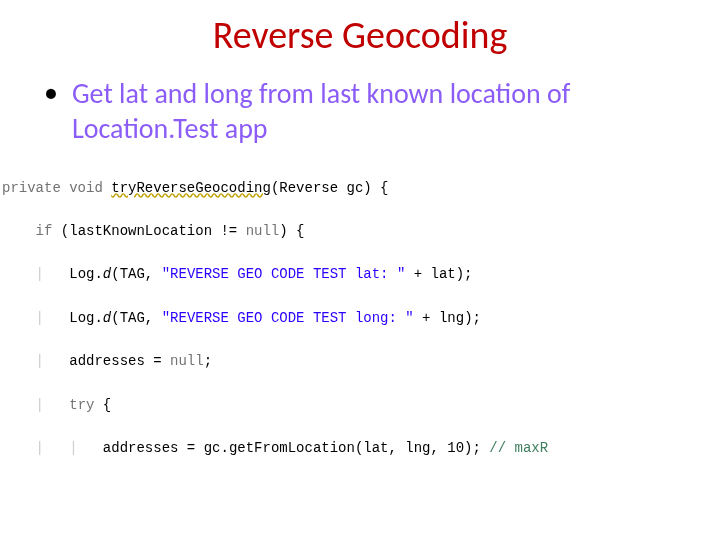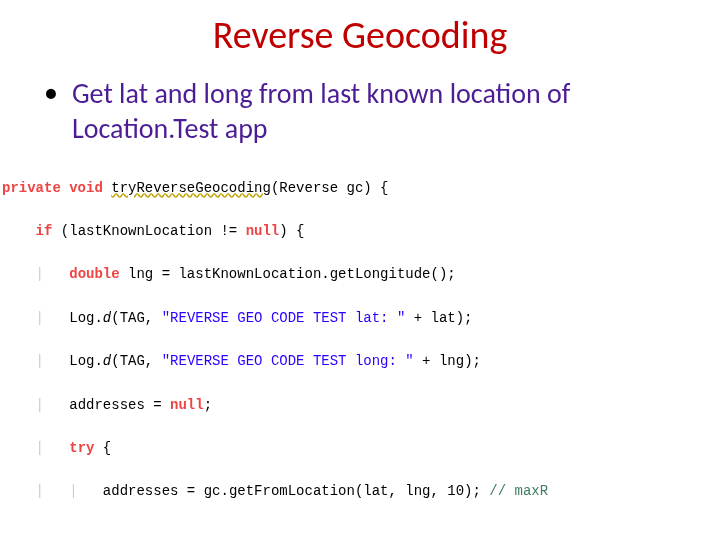--- a/index.html
+++ b/index.html
@@ -30,35 +30,35 @@
   }
   .bullet {
     font-size: 28px;
     color: #000;
     margin-left: 14px;
     margin-right: 14px;
     line-height: 1.2;
   }
   .bullet-text {
     font-size: 28px;
-    color: #4c1d95;
+    color: #8b5cf6;
     line-height: 1.25;
     flex: 1;
   }
   .code-block {
     font-family: "Courier New", monospace;
     font-size: 14px;
     line-height: 1.55;
     white-space: pre;
     margin-left: -28px;
     margin-top: 4px;
     color: #000;
     position: relative;
   }
-  .kw { color: #ef4444; font-weight: bold; }
+  .kw { color: #737373; font-weight: normal; }
   .str { color: #2a00ff; }
   .cmt { color: #3f7f5f; }
   .warn {
     text-decoration-line: underline;
     text-decoration-style: wavy;
     text-decoration-color: #c0a000;
   }
   .guide {
     color: #ccc;
   }
@@ -70,21 +70,20 @@
   <h1 class="title">Reverse Geocoding</h1>
 
   <div class="bullet-row">
     <span class="bullet">•</span>
     <span class="bullet-text">Get lat and long from last known location of Location.Test app</span>
   </div>
 
   <div class="code-block">
 <div><span class="kw">private void</span> <span class="warn">tryReverseGeocoding</span><span>(Reverse gc) {</span></div>
 <div>    <span class="kw">if</span><span> (lastKnownLocation != </span><span class="kw">null</span><span>) {</span></div>
-<div>    <span class="guide">|</span>   <span class="kw">double</span><span> lng = lastKnownLocation.getLongitude();</span></div>
 <div>    <span class="guide">|</span>   <span>Log.</span><span style="font-style:italic">d</span><span>(TAG, </span><span class="str">"REVERSE GEO CODE TEST lat: "</span><span> + lat);</span></div>
 <div>    <span class="guide">|</span>   <span>Log.</span><span style="font-style:italic">d</span><span>(TAG, </span><span class="str">"REVERSE GEO CODE TEST long: "</span><span> + lng);</span></div>
 <div>    <span class="guide">|</span>   <span>addresses = </span><span class="kw">null</span><span>;</span></div>
 <div>    <span class="guide">|</span>   <span class="kw">try</span><span> {</span></div>
 <div>    <span class="guide">|</span>   <span class="guide">|</span>   <span>addresses = gc.getFromLocation(lat, lng, 10); </span><span class="cmt">// maxR</span></div>
 
 
 
 
 

